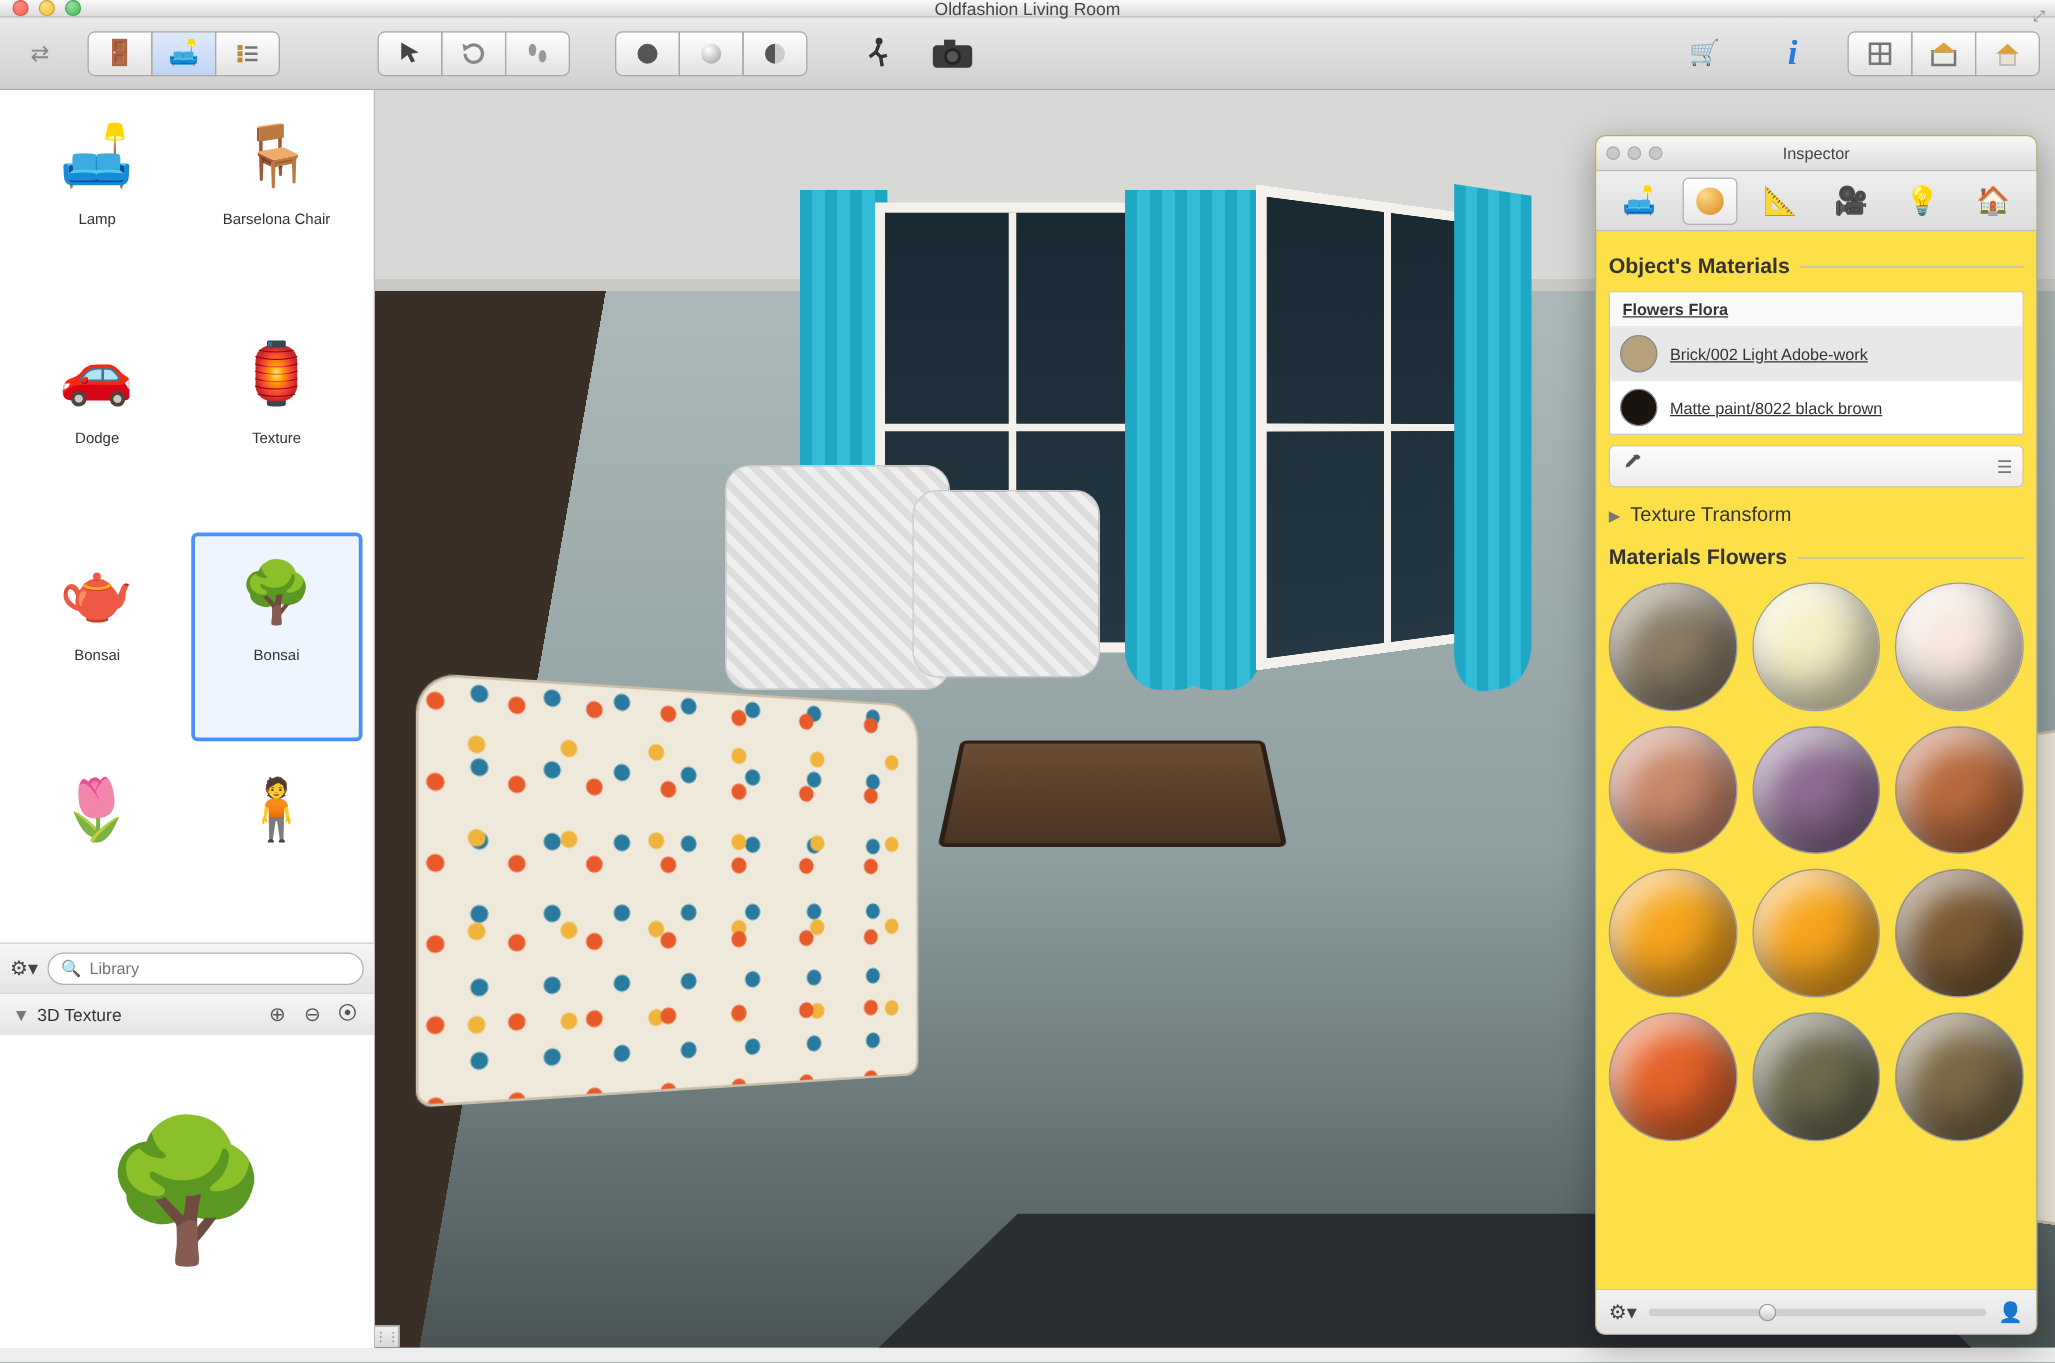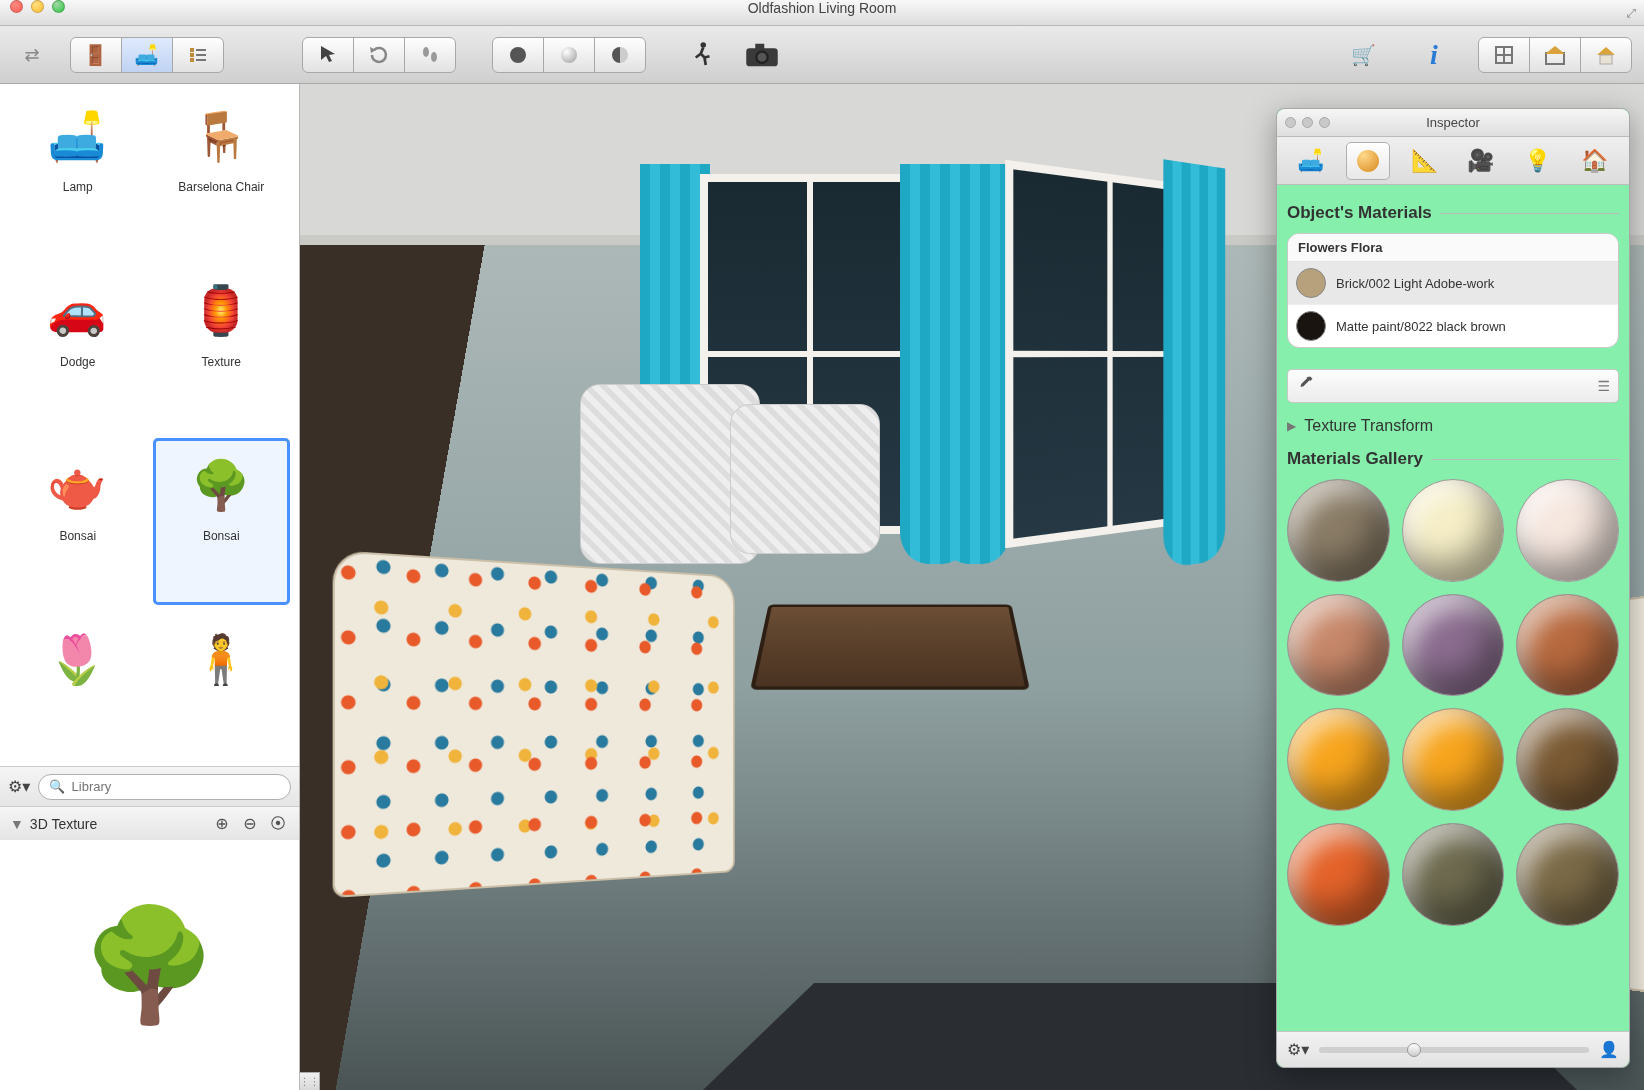--- a/index.html
+++ b/index.html
@@ -7,24 +7,24 @@
   font-family: "Lucida Grande", "Helvetica Neue", Arial, sans-serif;
   font-size: 13px;
   background: #ededed;
   width: 1644px; height: 1090px;
   overflow: hidden;
   color: #333;
 }
 
 
 .titlebar {
-  height: 26px;
+  height: 14px;
   background: linear-gradient(#f8f8f8, #dcdcdc);
   border-bottom: 1px solid #b8b8b8;
-  display: flex; align-items: flex-start;
+  display: flex; align-items: center;
   position: relative;
 }
 .traffic-lights { display: flex; gap: 8px; padding-left: 10px; }
 .dot { width: 13px; height: 13px; border-radius: 50%; border: 1px solid rgba(0,0,0,.2); }
 .dot.red { background: radial-gradient(circle at 35% 30%, #ff8a80, #ff5f57); }
 .dot.yellow { background: radial-gradient(circle at 35% 30%, #ffe082, #ffbd2e); }
 .dot.green { background: radial-gradient(circle at 35% 30%, #a5d6a7, #28c940); }
 .title { position:absolute; left:0; right:0; text-align:center; font-size:14px; color:#444; pointer-events:none;}
 .fullscreen-corner { position:absolute; right:8px; top:6px; color:#888; font-size:12px;}
 
@@ -156,21 +156,21 @@
 }
 .tv { position:absolute; width:200px; height:260px; background:#111; border:6px solid #222; transform: perspective(500px) rotateY(-25deg);}
 .dresser { position:absolute; width:160px; height:200px; background: linear-gradient(#d6b177,#b98f54); border:2px solid #8a6a3c;}
 .dresser::before { content:""; position:absolute; left:50%; top:10%; bottom:10%; width:2px; background:#8a6a3c;}
 .splitter { position:absolute; left:0; bottom:0; width:20px; height:18px; background:linear-gradient(#f0f0f0,#d8d8d8); border-top:1px solid #aaa; border-right:1px solid #aaa; display:flex; align-items:center; justify-content:center; font-size:10px; color:#888;}
 
 
 .inspector {
   position:absolute; right:14px; top:108px;
   width: 354px; height: 960px;
-  background:#86efac; border:1px solid #a8a8a8; border-radius:8px;
+  background:#fde047; border:1px solid #a8a8a8; border-radius:8px;
   box-shadow: 0 8px 30px rgba(0,0,0,.35);
   display:flex; flex-direction:column;
 }
 .insp-title {
   height:28px; background:linear-gradient(#f6f6f6,#dedede);
   border-bottom:1px solid #bcbcbc; border-radius:8px 8px 0 0;
   display:flex; align-items:center; position:relative;
 }
 .insp-title .mini-dots { display:flex; gap:6px; padding-left:8px;}
 .mini-dot { width:11px; height:11px; border-radius:50%; background:#c9c9c9; border:1px solid #aaa;}
@@ -183,21 +183,21 @@
 }
 .insp-tab { width:44px; height:38px; display:flex; align-items:center; justify-content:center; font-size:22px; border-radius:5px; cursor:pointer;}
 .insp-tab.active { background:linear-gradient(#fff,#e8e8e8); border:1px solid #b0b0b0;}
 
 .insp-body { flex:1; overflow-y:auto; padding: 10px 10px 0;}
 .section-h {
   display:flex; align-items:center; gap:8px; font-weight:bold; font-size:17px; margin:8px 0 10px;
 }
 .section-h .line { flex:1; height:1px; background:#bbb;}
 
-.mat-list { border:1px solid #c8c8c8; border-radius:12px; background:#fff; overflow:hidden; margin-bottom:21px;}
+.mat-list { border:1px solid #c8c8c8; border-radius:2px; background:#fff; overflow:hidden; margin-bottom:8px;text-decoration:underline;}
 .mat-name-row { padding:6px 10px; font-weight:bold; background:#fafafa; border-bottom:1px solid #e4e4e4;}
 .mat-row { display:flex; align-items:center; gap:10px; padding:6px 8px; border-bottom:1px solid #eee;}
 .mat-row:last-child { border-bottom:none;}
 .mat-row.sel { background:#e8e8e8;}
 .swatch { width:30px; height:30px; border-radius:50%; border:1px solid #888; flex-shrink:0;}
 .mat-label { font-size:13px; flex:1;}
 
 .picker-row {
   display:flex; align-items:center; gap:8px; height:34px;
   border:1px solid #c8c8c8; border-radius:5px; background:linear-gradient(#fdfdfd,#ececec);
@@ -477,21 +477,21 @@
       <div class="fld"></div>
       <span class="menu-lines">☰</span>
     </div>
 
     <div class="disclosure">
       <span class="tri">▶</span>
       <span>Texture Transform</span>
     </div>
 
     <div class="section-h">
-      <span>Materials Gallery</span>
+      <span>Materials Flowers</span>
         <div class="line"></div>
     </div>
 
 
     <div class="gallery-grid" id="gallery-grid">
         <div class="mat-sphere" style="background-color: rgb(138, 124, 102);"></div>
         <div class="mat-sphere" style="background-color: rgb(245, 238, 198);"></div>
         <div class="mat-sphere" style="background-color: rgb(246, 231, 223);"></div>
         <div class="mat-sphere" style="background-color: rgb(199, 136, 106);"></div>
         <div class="mat-sphere" style="background-color: rgb(139, 109, 143);"></div>

